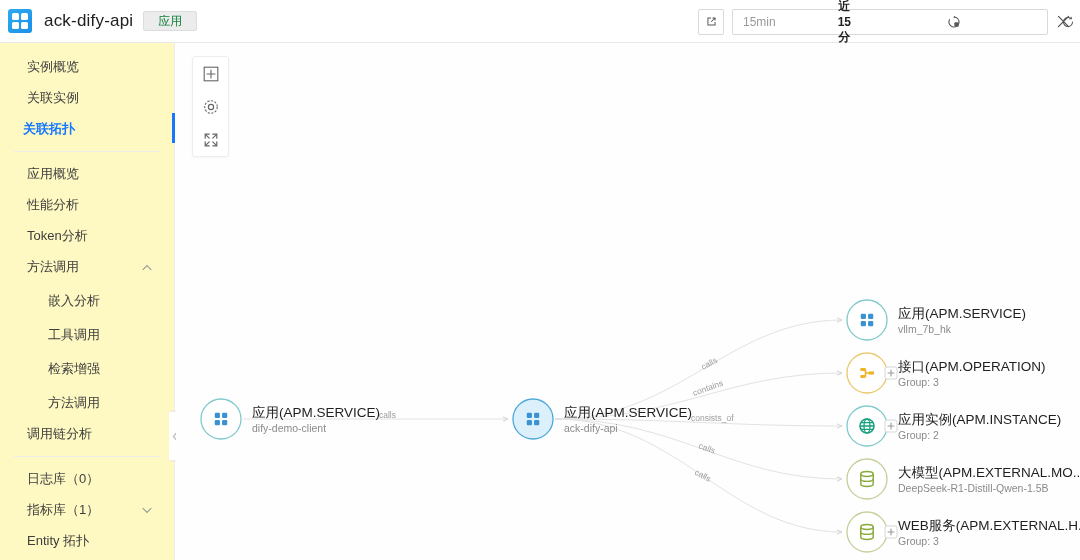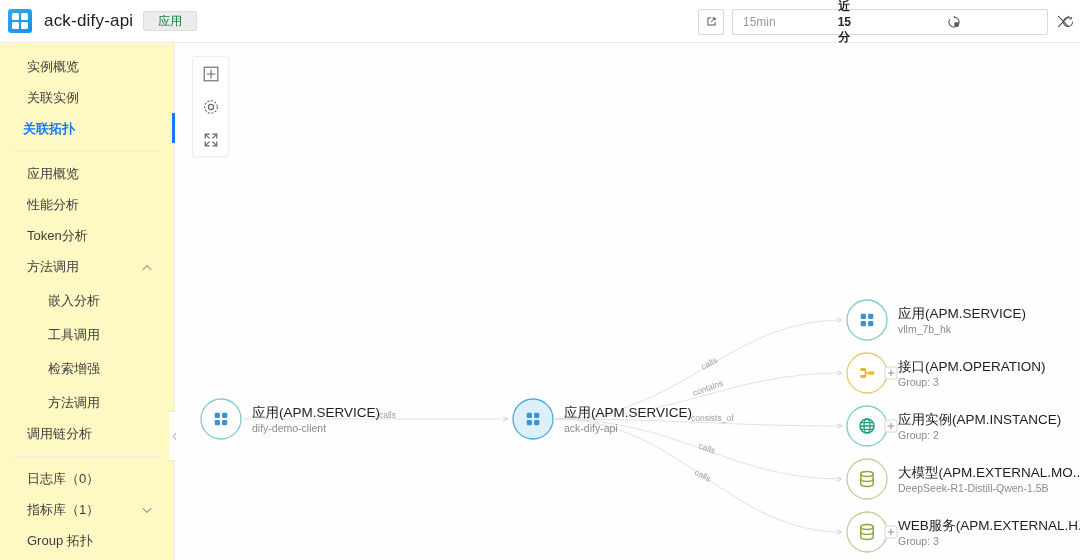--- a/index.html
+++ b/index.html
@@ -211,21 +211,21 @@
       </div>
       <div class="menu-item">
         <span>指标库（1）</span>
         <span class="caret">
           <svg width="10" height="7" viewBox="0 0 10 7">
               <path d="M1 1.4L5 5.4l4-4" fill="none" stroke="#9b9b9b" stroke-width="1.1" stroke-linecap="round"></path>
             </svg>
         </span>
       </div>
       <div class="menu-item">
-        <span>Group 拓扑</span>
+        <span>Entity 拓扑</span>
       </div>
       <div class="menu-item">
         <span>Entity 拓扑</span>
       </div>
     </div>
 
     <div class="collapse-handle">
       <svg width="7" height="11" viewBox="0 0 7 11">
         <path d="M5.2 1L1.4 5.5l3.8 4.5" fill="none" stroke="#bdbdbd" stroke-width="1.2" stroke-linecap="round"></path>
       </svg>

